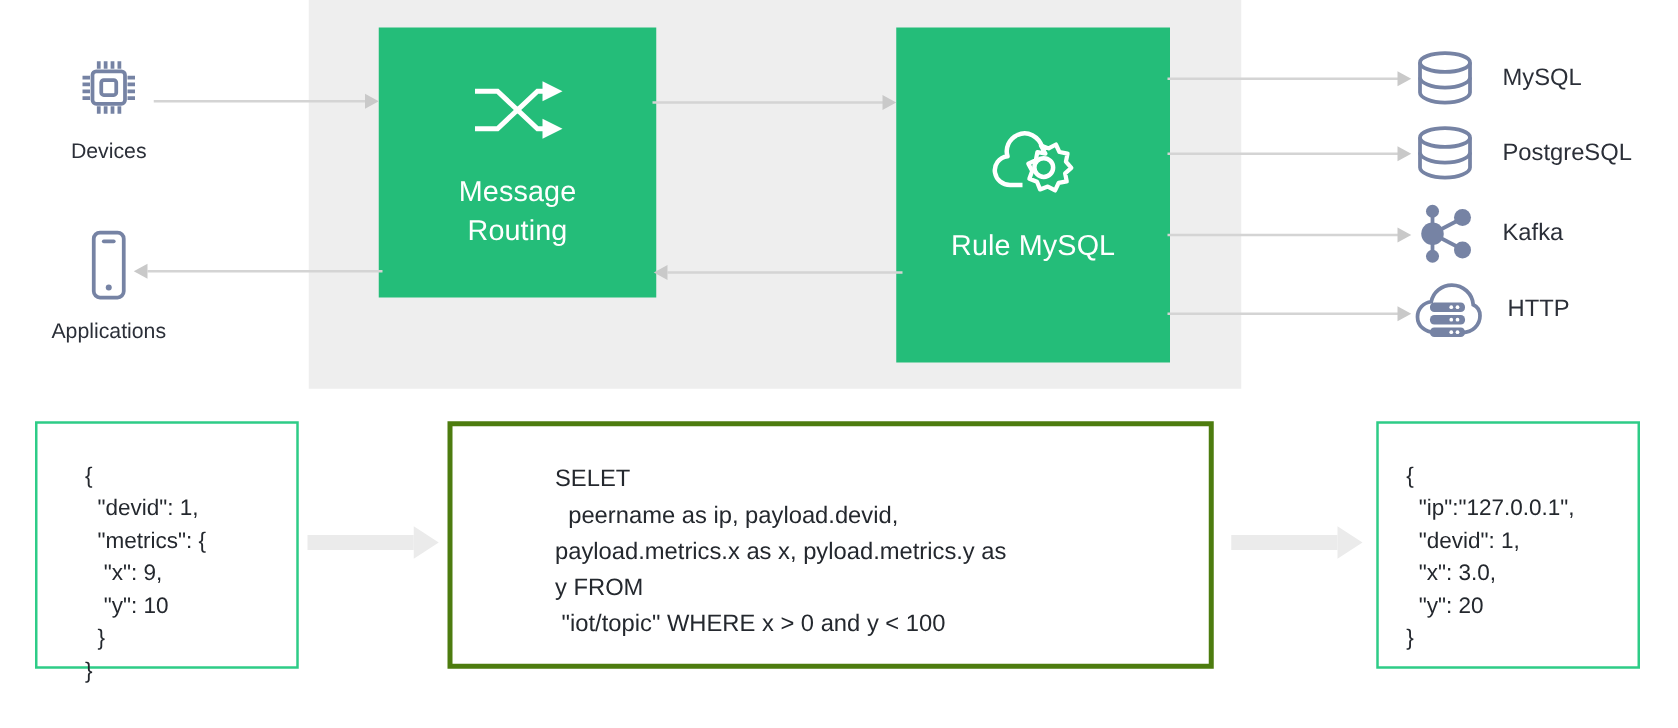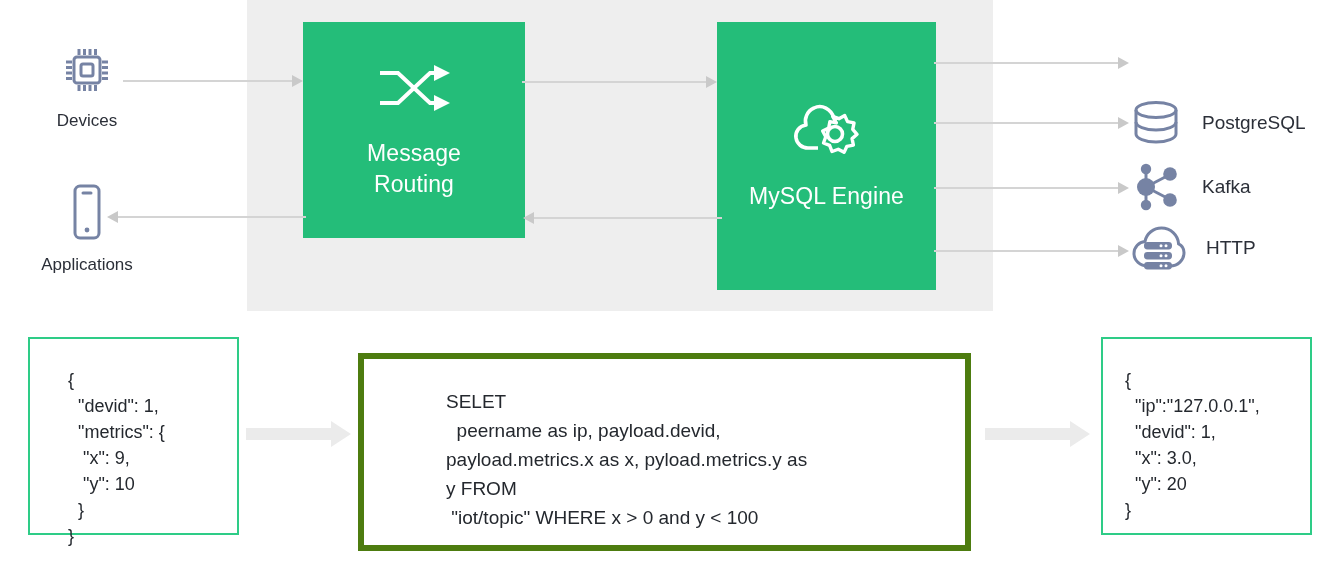--- a/index.html
+++ b/index.html
@@ -101,21 +101,21 @@
   .arrowhead.right { border-left: 11px solid #c9c9c9; }
   .arrowhead.left  { border-right: 11px solid #c9c9c9; }
 
   
   .code-box {
     position: absolute;
     background: #ffffff;
     box-sizing: border-box;
   }
   .code-box.green-border { border: 2px solid #2ecc87; }
-  .code-box.blue-border  { border: 6px solid #4d7c0f; margin-top: 16px; }
+  .code-box.blue-border  { border: 4px solid #4d7c0f; }
   .code-box pre {
     margin: 0;
     font-family: "Liberation Sans", sans-serif;
     font-size: 18px;
     line-height: 26px;
     color: #24282e;
     white-space: pre-wrap;
   }
   #json-in  { left: 28px;  top: 337px; width: 211px; height: 198px; }
   #json-in pre  { padding: 28px 0 0 38px; }
@@ -213,24 +213,34 @@
 
   <div class="green-box" id="box-rule">
     <span class="box-icon">
       <svg width="72" height="58" viewBox="0 0 72 58" fill="none" stroke="#ffffff" stroke-width="3.6" stroke-linejoin="round">
         <path d="M43 17 C40 8 31 3 23 7 C16 10 13 18 15 24 C8 25 4 31 5 37 C6 43 11 47 17 47 H27"></path>
         <path d="M43.5 15.5 l6.6 2.4 6.2 -3.3 3.0 6.4 6.9 1.3 -1.4 6.9 4.6 5.3 -5.3 4.6 1.4 6.9 -6.9 1.3 -3.0 6.4 -6.2 -3.3 -6.6 2.4 -2.6 -6.5 -6.5 -2.6 2.4 -6.6 -3.3 -6.2 6.4 -3.0 1.3 -6.9 6.9 1.4 z" transform="translate(-2,-1) scale(0.94) translate(3,2)"></path>
         <circle cx="44" cy="33" r="7.5"></circle>
       </svg>
     </span>
     <div class="box-label">
-      <div>MySQL Engine</div>
+      <div>Rule MySQL</div>
     </div>
   </div>
 
+  <div class="endpoint-right" id="ep-mysql">
+    <span>
+      <svg width="52" height="46" viewBox="0 0 52 46" fill="none" stroke="#7683a4" stroke-width="3">
+        <ellipse cx="26" cy="10" rx="20" ry="7.5"></ellipse>
+        <path d="M6 10 V34 C6 38.2 15 42 26 42 C37 42 46 38.2 46 34 V10"></path>
+        <path d="M6 22 C6 26.2 15 30 26 30 C37 30 46 26.2 46 22"></path>
+      </svg>
+    </span>
+    <span class="ep-label">MySQL</span>
+  </div>
 
   <div class="endpoint-right" id="ep-postgres">
     <span>
       <svg width="52" height="46" viewBox="0 0 52 46" fill="none" stroke="#7683a4" stroke-width="3">
         <ellipse cx="26" cy="10" rx="20" ry="7.5"></ellipse>
         <path d="M6 10 V34 C6 38.2 15 42 26 42 C37 42 46 38.2 46 34 V10"></path>
         <path d="M6 22 C6 26.2 15 30 26 30 C37 30 46 26.2 46 22"></path>
       </svg>
     </span>
     <span class="ep-label">PostgreSQL</span>

